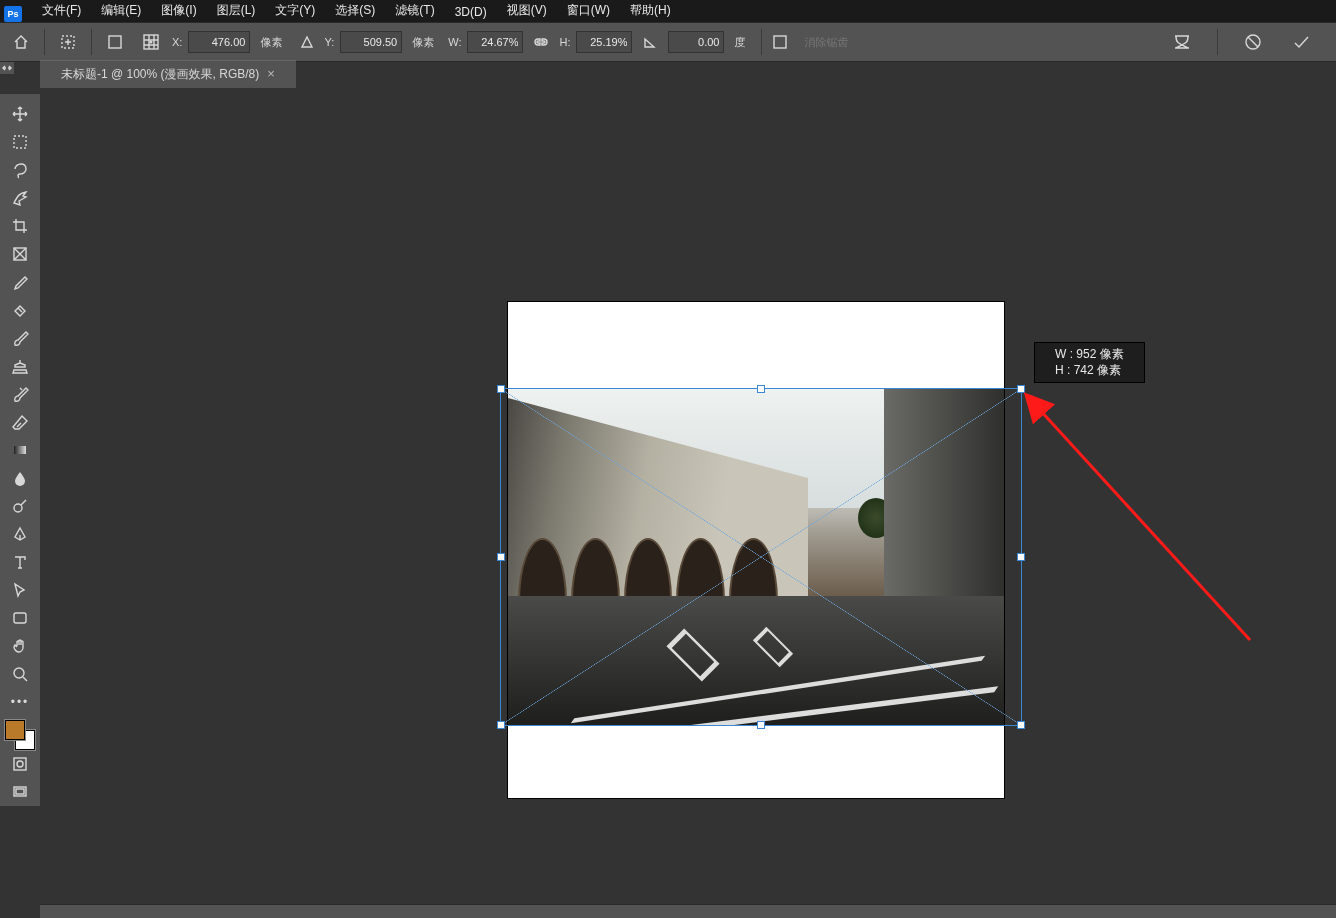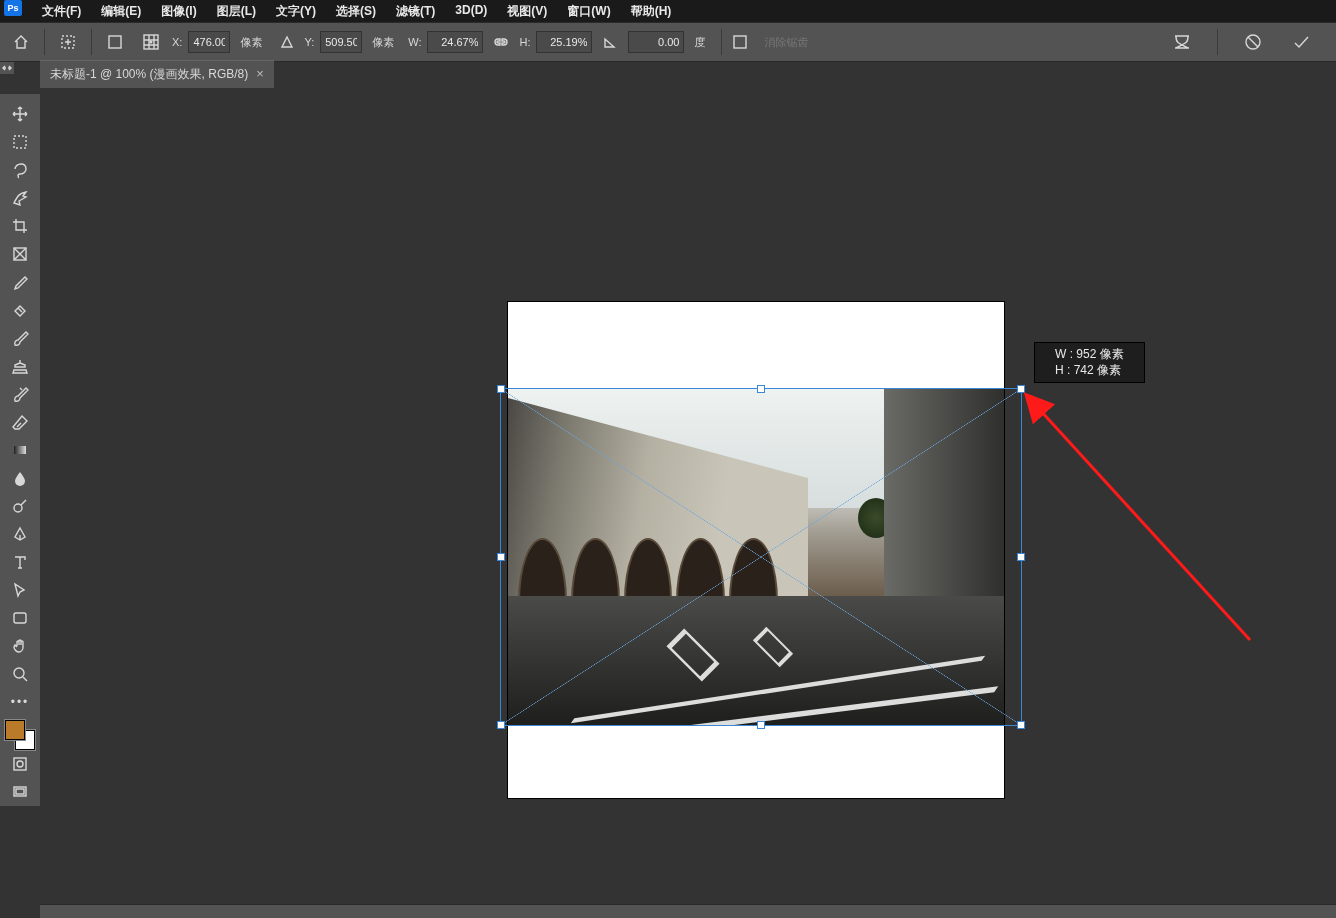--- a/index.html
+++ b/index.html
@@ -10,40 +10,39 @@
     color: #d0d0d0;
     font-size: 12px;
     overflow: hidden;
     position: relative;
   }
   
   .menubar {
     height: 22px;
     background: #1a1a1a;
     display: flex;
-    align-items: flex-start;
+    align-items: flex-end;
     padding-left: 4px;
     gap: 0;
   }
   .ps-logo {
     width: 18px; height: 16px;
     background: #1473e6;
     color: #fff;
     font-size: 9px;
     font-weight: bold;
     display: flex; align-items: center; justify-content: center;
     margin-right: 10px;
     border-radius: 2px;
   }
   .menu-item {
     padding: 3px 10px;
     color: #e8e8e8;
     cursor: default;
     font-size: 12px;
-    font-weight: bold;
   }
   
   .optionsbar {
     height: 40px;
     background: #535353;
     border-top: 1px solid #2a2a2a;
     border-bottom: 1px solid #2a2a2a;
     display: flex;
     align-items: center;
     padding-left: 6px;
@@ -59,21 +58,21 @@
   .opt-label { color: #d8d8d8; font-size: 11px; }
   .opt-input {
     background: #4a4a4a;
     border: 1px solid #333;
     color: #e8e8e8;
     width: 56px; height: 22px;
     font-size: 11px;
     padding: 0 4px;
     text-align: right;
   }
-  .opt-wide { width: 42px; }
+  .opt-wide { width: 62px; }
   .opt-unit { font-size: 11px; margin-left: 4px; margin-right: 8px; }
   .opt-right {
     margin-left: auto;
     display: flex; align-items: center; gap: 18px;
     padding-right: 20px;
   }
   .ic-svg { fill: none; stroke: #d8d8d8; stroke-width: 1.4; }
   .ic-svg-fill { fill: #d8d8d8; }
   .clear-warn { color: #777; font-size: 11px; margin-left: 8px; }
   
@@ -86,21 +85,21 @@
   .tabbar {
     margin-left: 40px;
     height: 26px;
     background: #333333;
     display: flex;
     align-items: flex-end;
   }
   .doc-tab {
     background: #535353;
     color: #d8d8d8;
-    padding: 5px 10px;
+    padding: 5px 21px;
     font-size: 12px;
     border-radius: 0;
     display: flex; align-items: flex-start; gap: 8px;
     border-top: 1px solid #666;
   }
   .tab-close { color: #bbb; font-size: 13px; cursor: default; }
   
   .toolstrip {
     position: absolute;
     left: 0; top: 94px;

